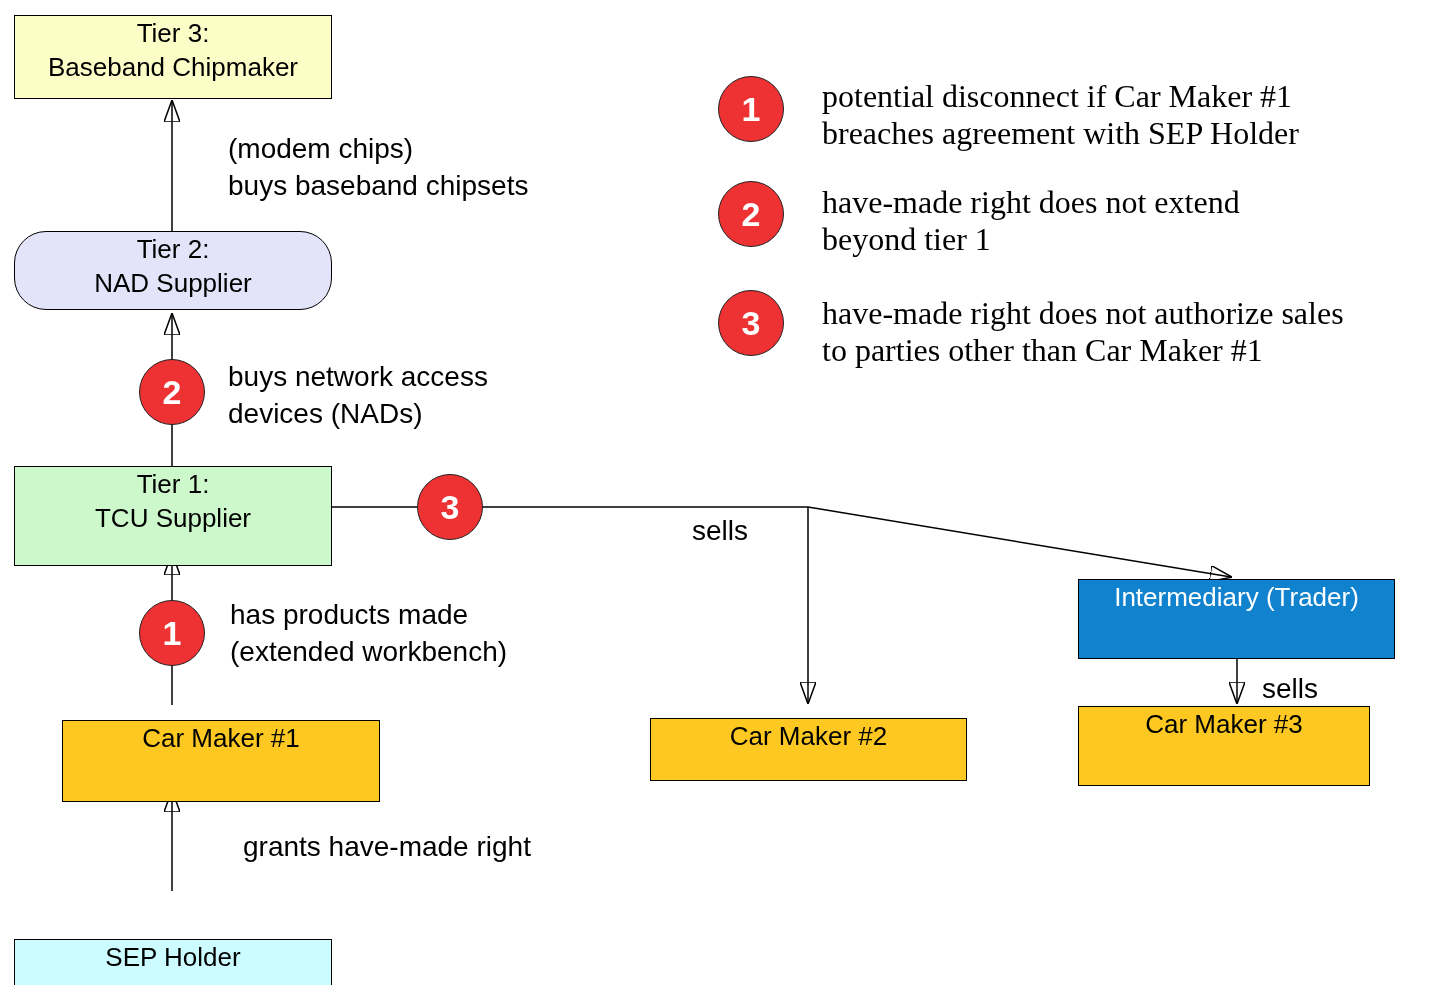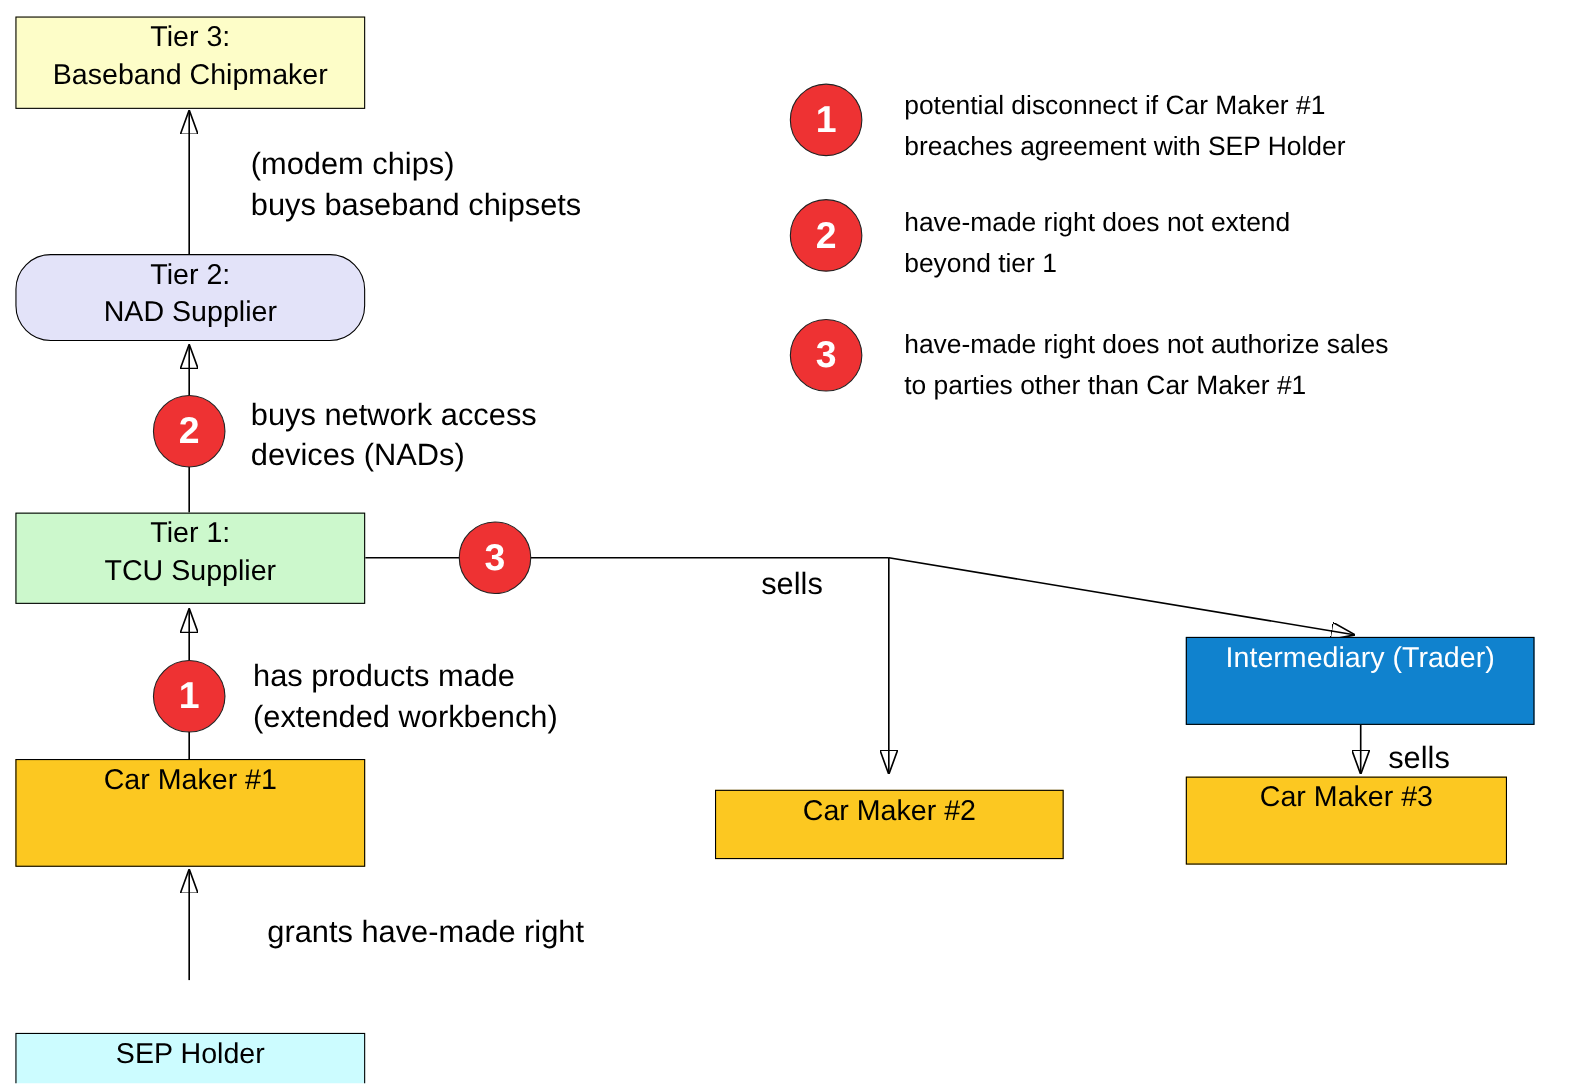--- a/index.html
+++ b/index.html
@@ -30,22 +30,22 @@
     flex-direction: column;
     align-items: center;
     text-align: center;
     font-size: 26px;
     line-height: 34px;
     color: #000;
   }
   .box.left-col { left: 14px; width: 318px; }
   .box.tier3        { top: 15px;  height: 84px; background: var(--tier3-fill); }
   .box.tier2        { top: 231px; height: 79px; background: var(--tier2-fill); border-radius: 32px; }
-  .box.tier1        { top: 466px; height: 83px; background: var(--tier1-fill); }
-  .box.car-maker-1  { top: 690px; height: 98px; background: var(--gold-fill); }
+  .box.tier1        { top: 466px; height: 100px; background: var(--tier1-fill); }
+  .box.car-maker-1  { top: 720px; height: 82px; background: var(--gold-fill); margin-left: 48px; }
   .box.sep-holder   { top: 891px; height: 94px; background: var(--cyan-fill); margin-top: 48px; }
   .box.car-maker-2  { left: 650px;  top: 706px; width: 317px; height: 63px; background: var(--gold-fill); margin-top: 12px; }
   .box.intermediary { left: 1078px; top: 579px; width: 317px; height: 80px; background: var(--blue-fill); color: #fff; }
   .box.car-maker-3  { left: 1078px; top: 706px; width: 292px; height: 80px; background: var(--gold-fill); }
 
   .circle {
     position: absolute;
     z-index: 3;
     width: 66px;
     height: 66px;
@@ -65,24 +65,25 @@
     z-index: 2;
     font-size: 28px;
     line-height: 37px;
     color: #000;
     white-space: nowrap;
   }
   .lbl span { display: block; }
   .legend-text {
     position: absolute;
     z-index: 2;
-    font-size: 24px;
+    font-size: 32px;
     line-height: 37px;
     color: #000;
     white-space: nowrap;
+    font-family: Liberation Serif, serif;
   }
   .legend-text span { display: block; }
   svg line, svg path { stroke: #000; stroke-width: 1.5px; fill: none; }
 </style>
 </head>
 <body>
 
 <div class="canvas">
 
   <svg class="layer-svg" viewBox="0 0 1450 985">

